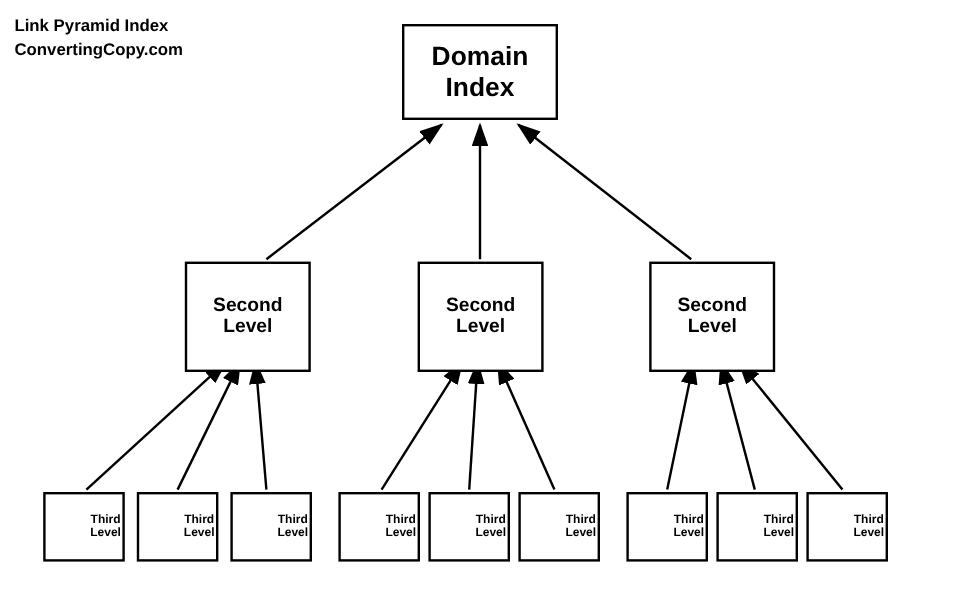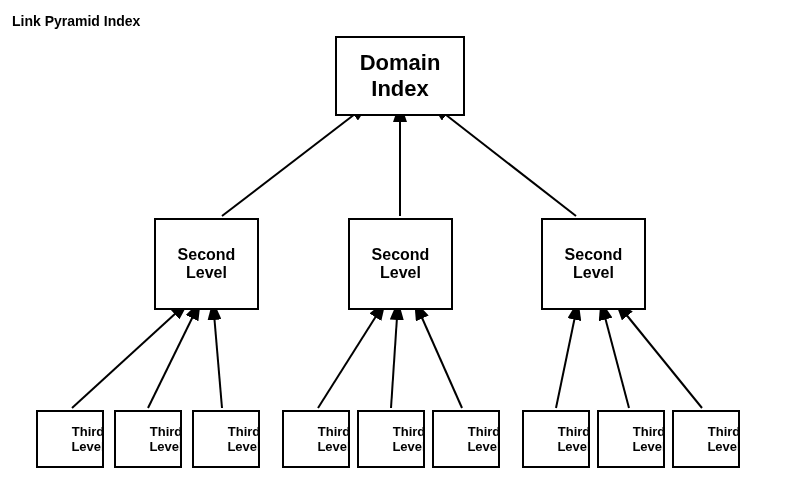--- a/index.html
+++ b/index.html
@@ -29,35 +29,35 @@
       align-items: center;
       justify-content: center;
       text-align: center;
       font-weight: bold;
     }
 
     .node-top {
       width: 130px;
       height: 80px;
       font-size: 22px;
-      top: 36px;
+      top: 20px;
       left: 335px;
     }
 
     .node-second {
       width: 105px;
       height: 92px;
       font-size: 16px;
       top: 218px;
     }
 
     .node-third {
       width: 68px;
       height: 58px;
-      font-size: 13px;
+      font-size: 10px;
       top: 410px;
       padding-left: 36px;
     }
 
     
     .s1 { left: 154px; }
     .s2 { left: 348px; }
     .s3 { left: 541px; }
 
     
@@ -78,20 +78,21 @@
       width: 800px;
       height: 500px;
       pointer-events: none;
     }
   </style>
 </head>
 <body>
 
 <div id="branding">
   <div>Link Pyramid Index</div>
+  <div>ConvertingCopy.com</div>
 </div>
 
 <svg class="arrows">
   <defs>
     <marker id="arrow" markerWidth="10" markerHeight="7" refX="9" refY="3.5" orient="auto">
       <polygon points="0 0, 10 3.5, 0 7" fill="#000"></polygon>
     </marker>
   </defs>
 
   <line x1="72" y1="408" x2="188" y2="302" stroke="#000" stroke-width="2" marker-end="url(#arrow)"></line>

